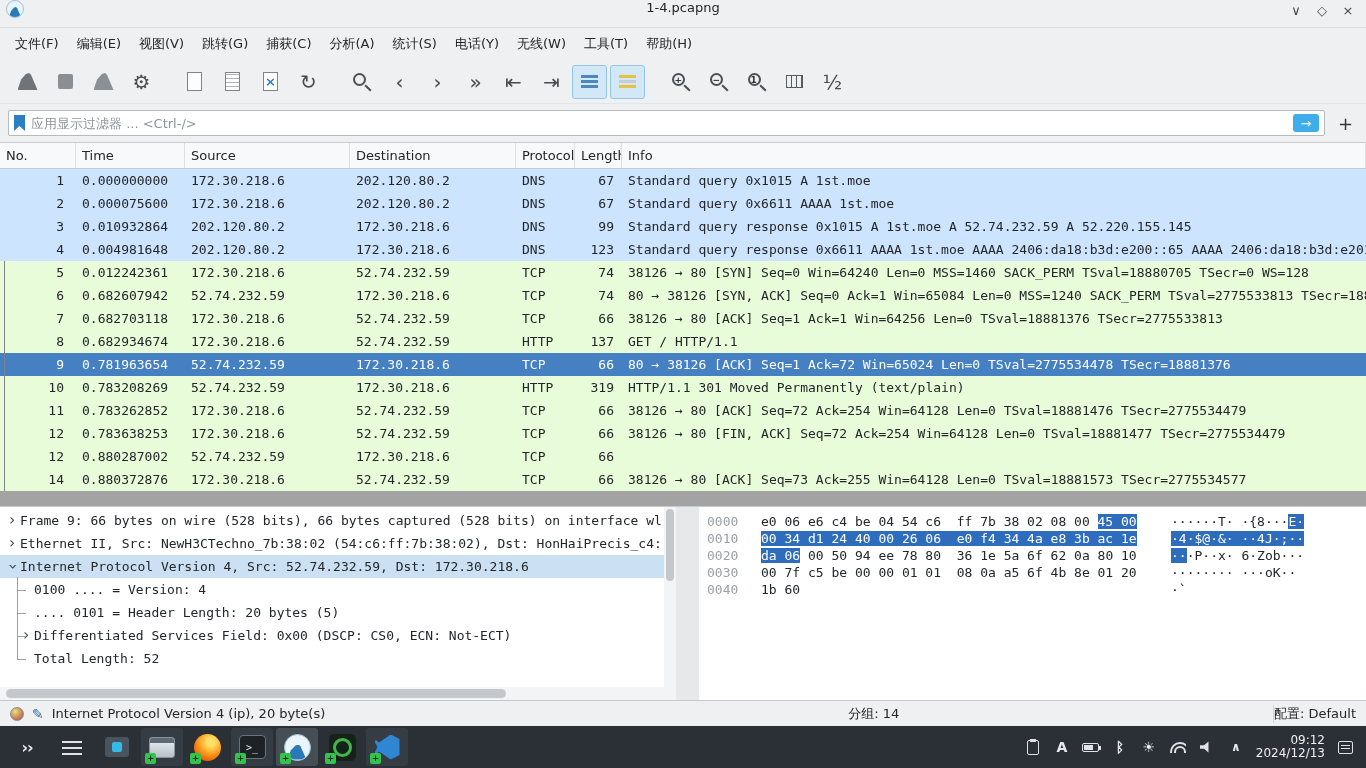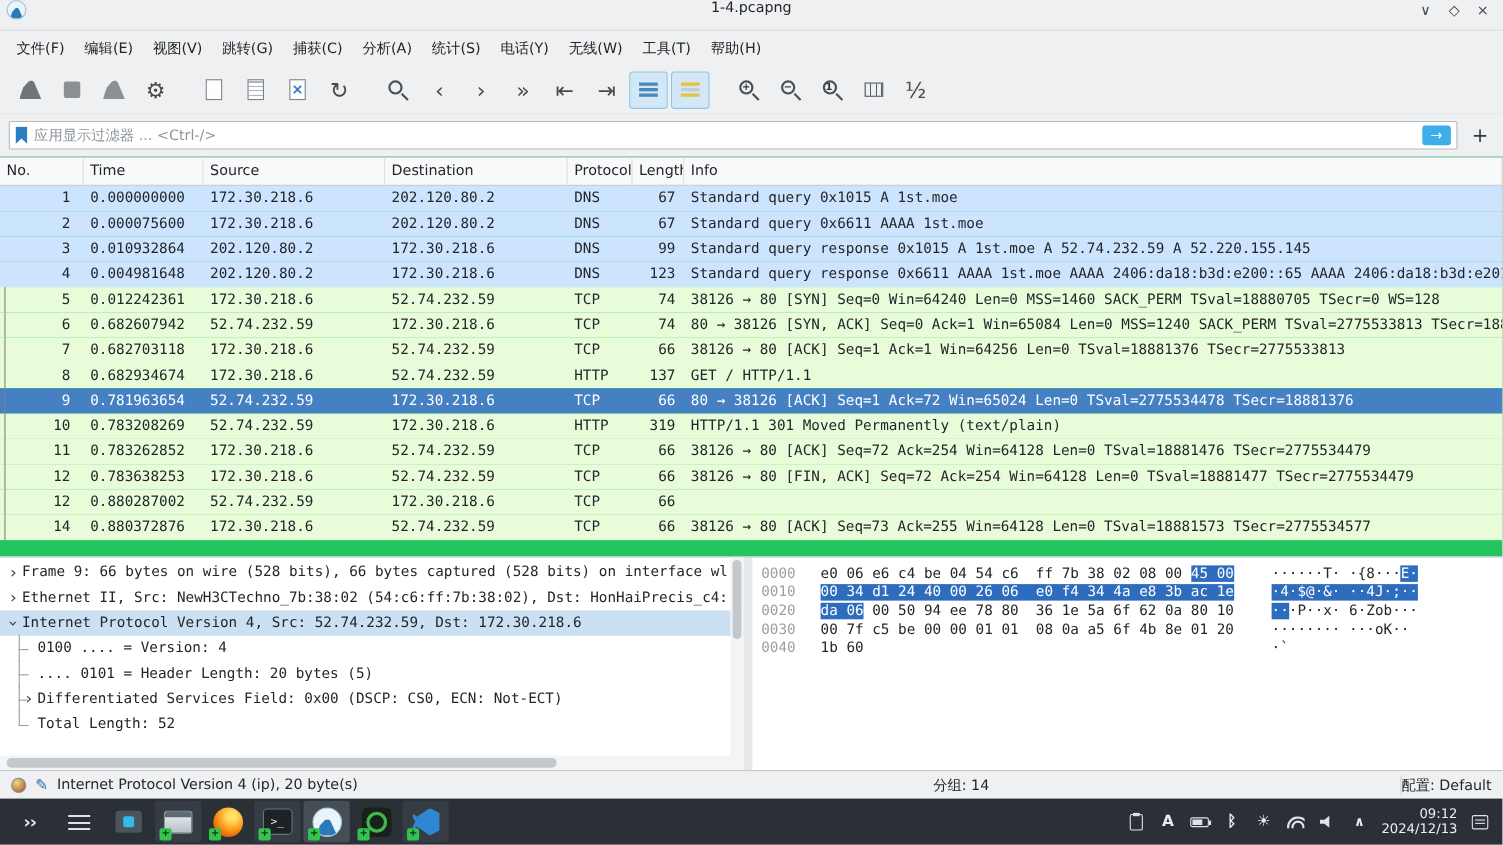--- a/index.html
+++ b/index.html
@@ -51,21 +51,21 @@
   .filterbar{height:38px;display:flex;align-items:center;padding:0 8px;gap:8px;flex:none;background:#eff0f1}
   .filter-wrap{flex:1;height:26px;background:#fff;border:1px solid #b4babf;border-radius:2px;display:flex;align-items:center;padding:0 5px;gap:6px}
   .bookmark-icon{width:11px;height:16px;background:#2d7dc4;clip-path:polygon(0 0,100% 0,100% 100%,50% 68%,0 100%);flex:none}
   .filter-input{flex:1;border:none;outline:none;background:transparent;font-size:13px;color:#444;font-family:"DejaVu Sans","Liberation Sans",sans-serif}
   .filter-input::placeholder{color:#8d959c}
   .apply-btn{width:26px;height:18px;background:var(--accent);border-radius:3px;color:#fff;display:flex;align-items:center;justify-content:center;font-size:13px;flex:none}
   .add-btn{font-size:18px;color:#33383d;padding:0 5px}
 
   
   .pgrid{display:grid;grid-template-columns:76px 109px 165px 166px 59px 47px minmax(0,1fr)}
-  .plist{height:364px;background:#22c55e;border-top:1px solid #c9cccf;overflow:hidden;flex:none}
+  .plist{height:364px;background:#a3a3a3;border-top:1px solid #c9cccf;overflow:hidden;flex:none}
   .phead{height:26px;background:#f8f9fa;border-bottom:1px solid #c6c9cc;font-size:13px}
   .hcell{display:flex;align-items:center;padding-left:6px;border-right:1px solid #dddfe1;overflow:hidden;white-space:nowrap;color:#232629}
   .prow{height:23px;line-height:23px;white-space:nowrap;font-family:"DejaVu Sans Mono","Liberation Mono",monospace;font-size:13px;position:relative}
   .prow.dns{background:var(--dns-row)}
   .prow.tcp,.prow.http{background:var(--tcp-row)}
   .prow.selected{background:var(--selected-row);color:#fff}
   .prow.rel::before{content:"";position:absolute;left:4px;top:0;bottom:0;width:1px;background:#7d8287}
   .pcell{overflow:hidden;padding-left:6px}
   .cell-no{text-align:right;padding-right:12px}
   .cell-len{text-align:right;padding-right:8px}
@@ -79,21 +79,21 @@
   .exp{width:16px;flex:none;color:#3f4449;font-size:15px;text-align:center}
   .exp.open{transform:rotate(90deg)}
   .detail-row.child{padding-left:18px}
   .detail-row.child::before{content:"";position:absolute;left:17px;top:-1px;height:13px;width:8px;border-left:1px solid #9aa0a5;border-bottom:1px solid #9aa0a5}
   .detail-row.child:not(.last)::after{content:"";position:absolute;left:17px;top:12px;bottom:-1px;width:1px;background:#9aa0a5}
   .detail-vscroll{position:absolute;right:0;top:0;bottom:13px;width:12px;background:#f3f4f5}
   .detail-vscroll .thumb{position:absolute;left:2px;right:2px;top:2px;height:72px;background:#c3c8cc;border-radius:5px}
   .detail-hscroll{height:13px;background:#f3f4f5;position:relative;flex:none}
   .detail-hscroll .thumb{position:absolute;top:2px;height:9px;left:6px;width:500px;background:#c3c8cc;border-radius:5px}
 
-  .hex{flex:1;background:#fff;margin-left:8px;font-family:"DejaVu Sans Mono","Liberation Mono",monospace;font-size:13px;line-height:17px;padding:6px 0 0 8px;white-space:pre;overflow:hidden}
+  .hex{flex:1;background:#fff;margin-left:23px;font-family:"DejaVu Sans Mono","Liberation Mono",monospace;font-size:13px;line-height:17px;padding:6px 0 0 8px;white-space:pre;overflow:hidden}
   .hex-row{display:flex}
   .hex-off{color:#9aa0a6;width:40px;margin-right:14px;flex:none}
   .hex-bytes{width:378px;margin-right:32px;flex:none}
   .hl{background:var(--hex-highlight);color:#fff}
 
   
   .statusbar{height:26px;display:flex;align-items:center;border-top:1px solid #c6c9cc;background:#eff0f1;padding:0 10px;font-size:13px;flex:none}
   .sb-left{display:flex;align-items:center;gap:8px}
   .expert-dot{width:14px;height:14px;border-radius:50%;background:radial-gradient(circle at 35% 30%,#e6e07a,#b3413a);border:1px solid #8d8d8d}
   .edit-icon{font-size:14px;color:#356ea3}

